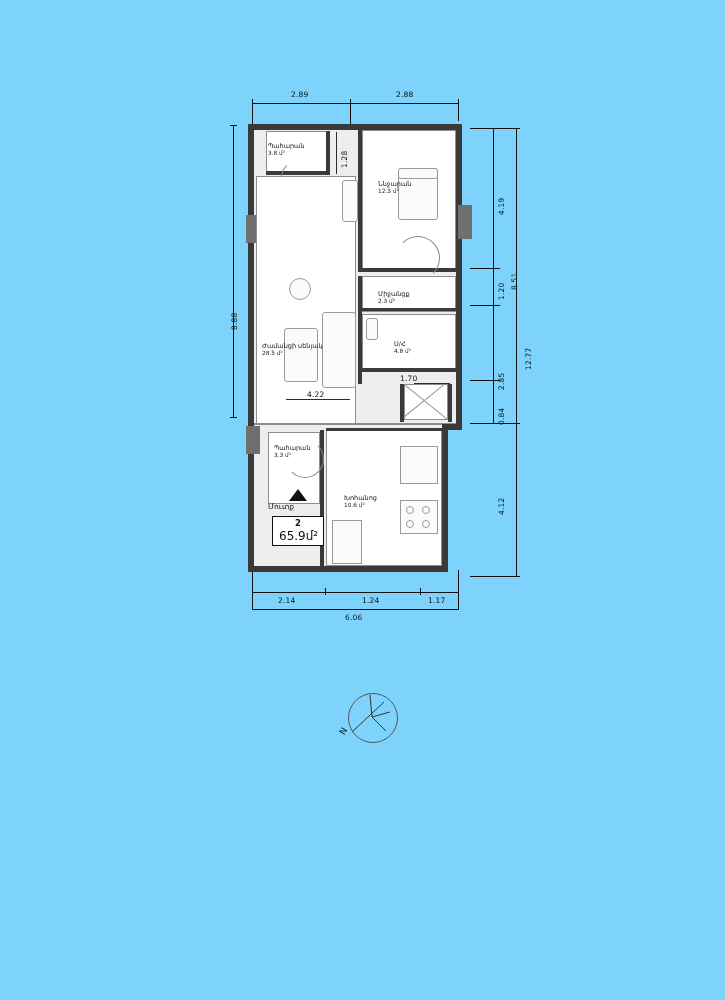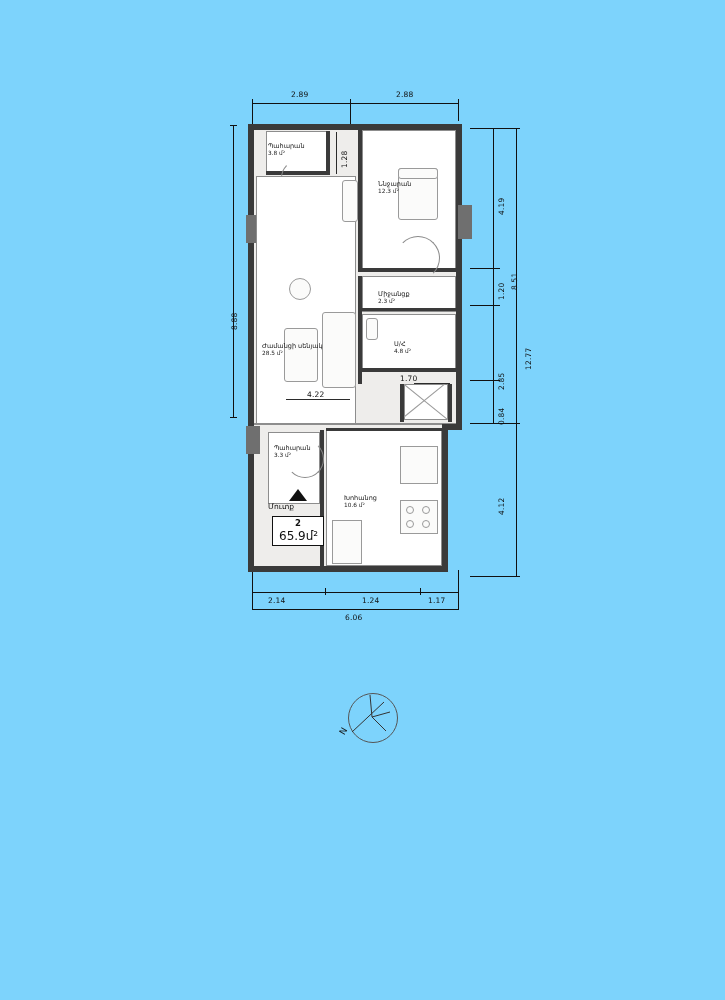--- a/index.html
+++ b/index.html
@@ -115,21 +115,21 @@
       <div class="dtxt rot" style="left:524px;top:370px;">12.77</div>
 
       <div class="dimline h1 ext abs" style="left:252px;top:592px;width:206px;"></div>
       <div class="dimline h1 ext abs" style="left:252px;top:609px;width:206px;"></div>
       <div class="tick" style="left:252px;top:588px;"></div>
       <div class="tick" style="left:325px;top:588px;"></div>
       <div class="tick" style="left:420px;top:588px;"></div>
       <div class="tick" style="left:458px;top:588px;"></div>
       <div class="dimline v1 ext abs" style="left:252px;top:570px;height:40px;"></div>
       <div class="dimline v1 ext abs" style="left:458px;top:570px;height:40px;"></div>
-      <div class="dtxt" style="left:268px;top:596px;">2.14</div>
+      <div class="dtxt" style="left:278px;top:596px;">2.14</div>
       <div class="dtxt" style="left:362px;top:596px;">1.24</div>
       <div class="dtxt" style="left:428px;top:596px;">1.17</div>
       <div class="dtxt" style="left:345px;top:613px;">6.06</div>
 
       <div class="room grey" style="left:248px;top:124px;width:214px;height:300px;"></div>
       <div class="room grey" style="left:248px;top:424px;width:200px;height:148px;"></div>
 
       <div class="wall" style="left:248px;top:124px;width:6px;height:448px;"></div>
 
       <div class="wall" style="left:248px;top:124px;width:214px;height:6px;"></div>

